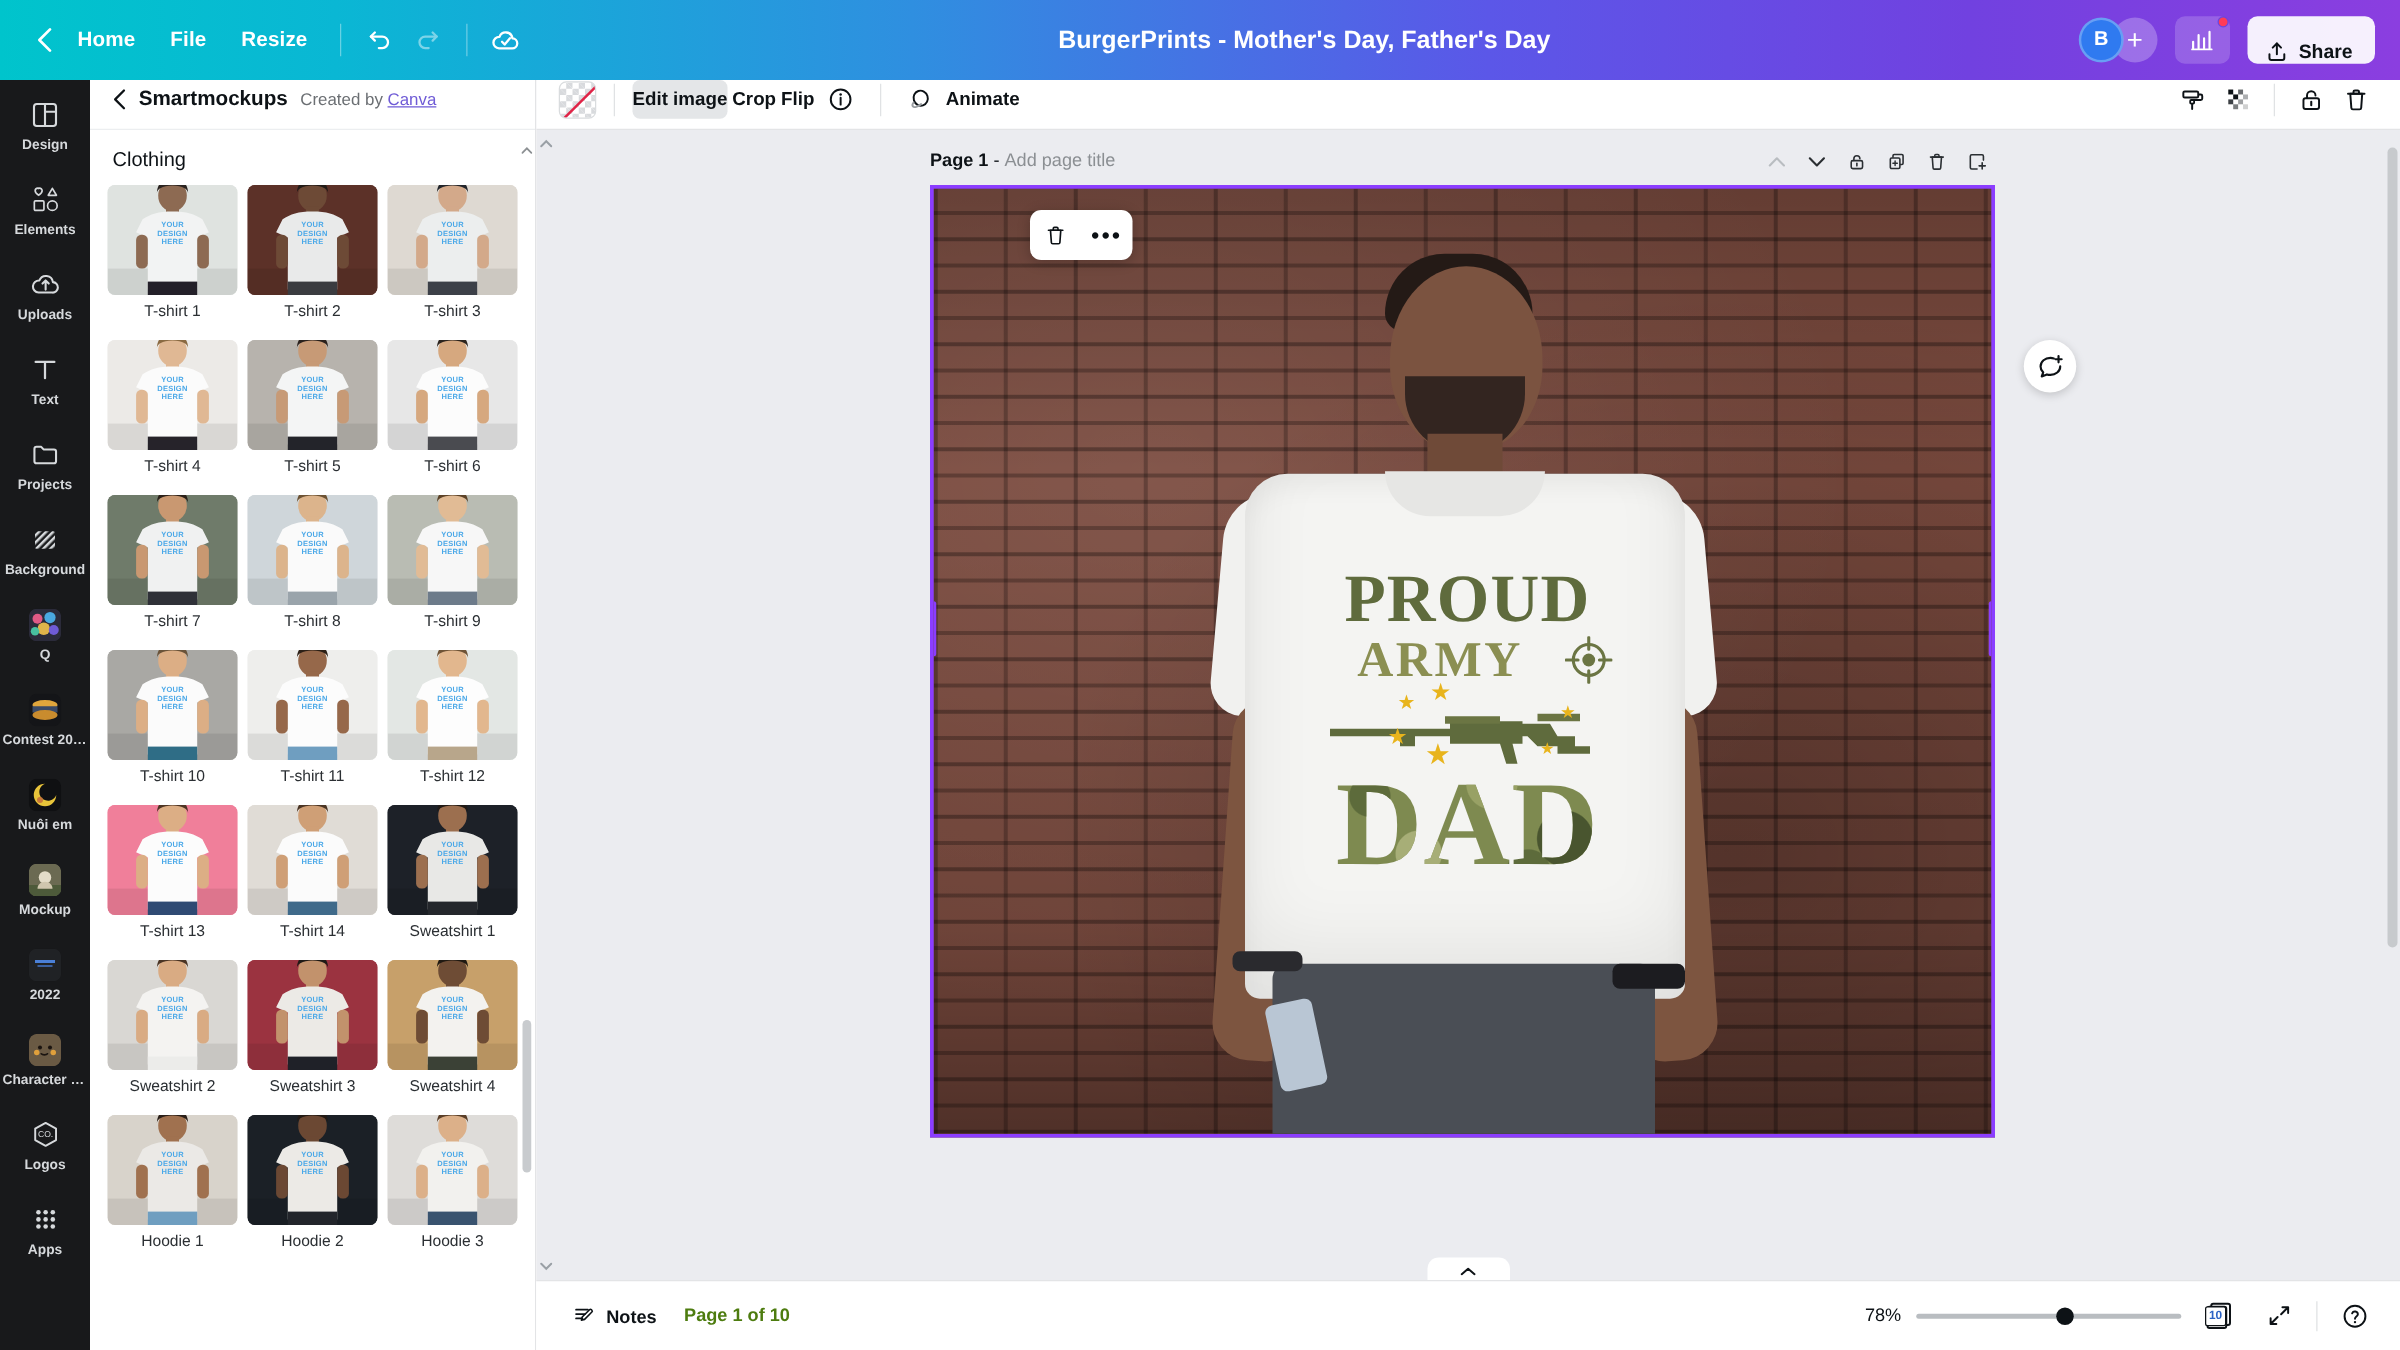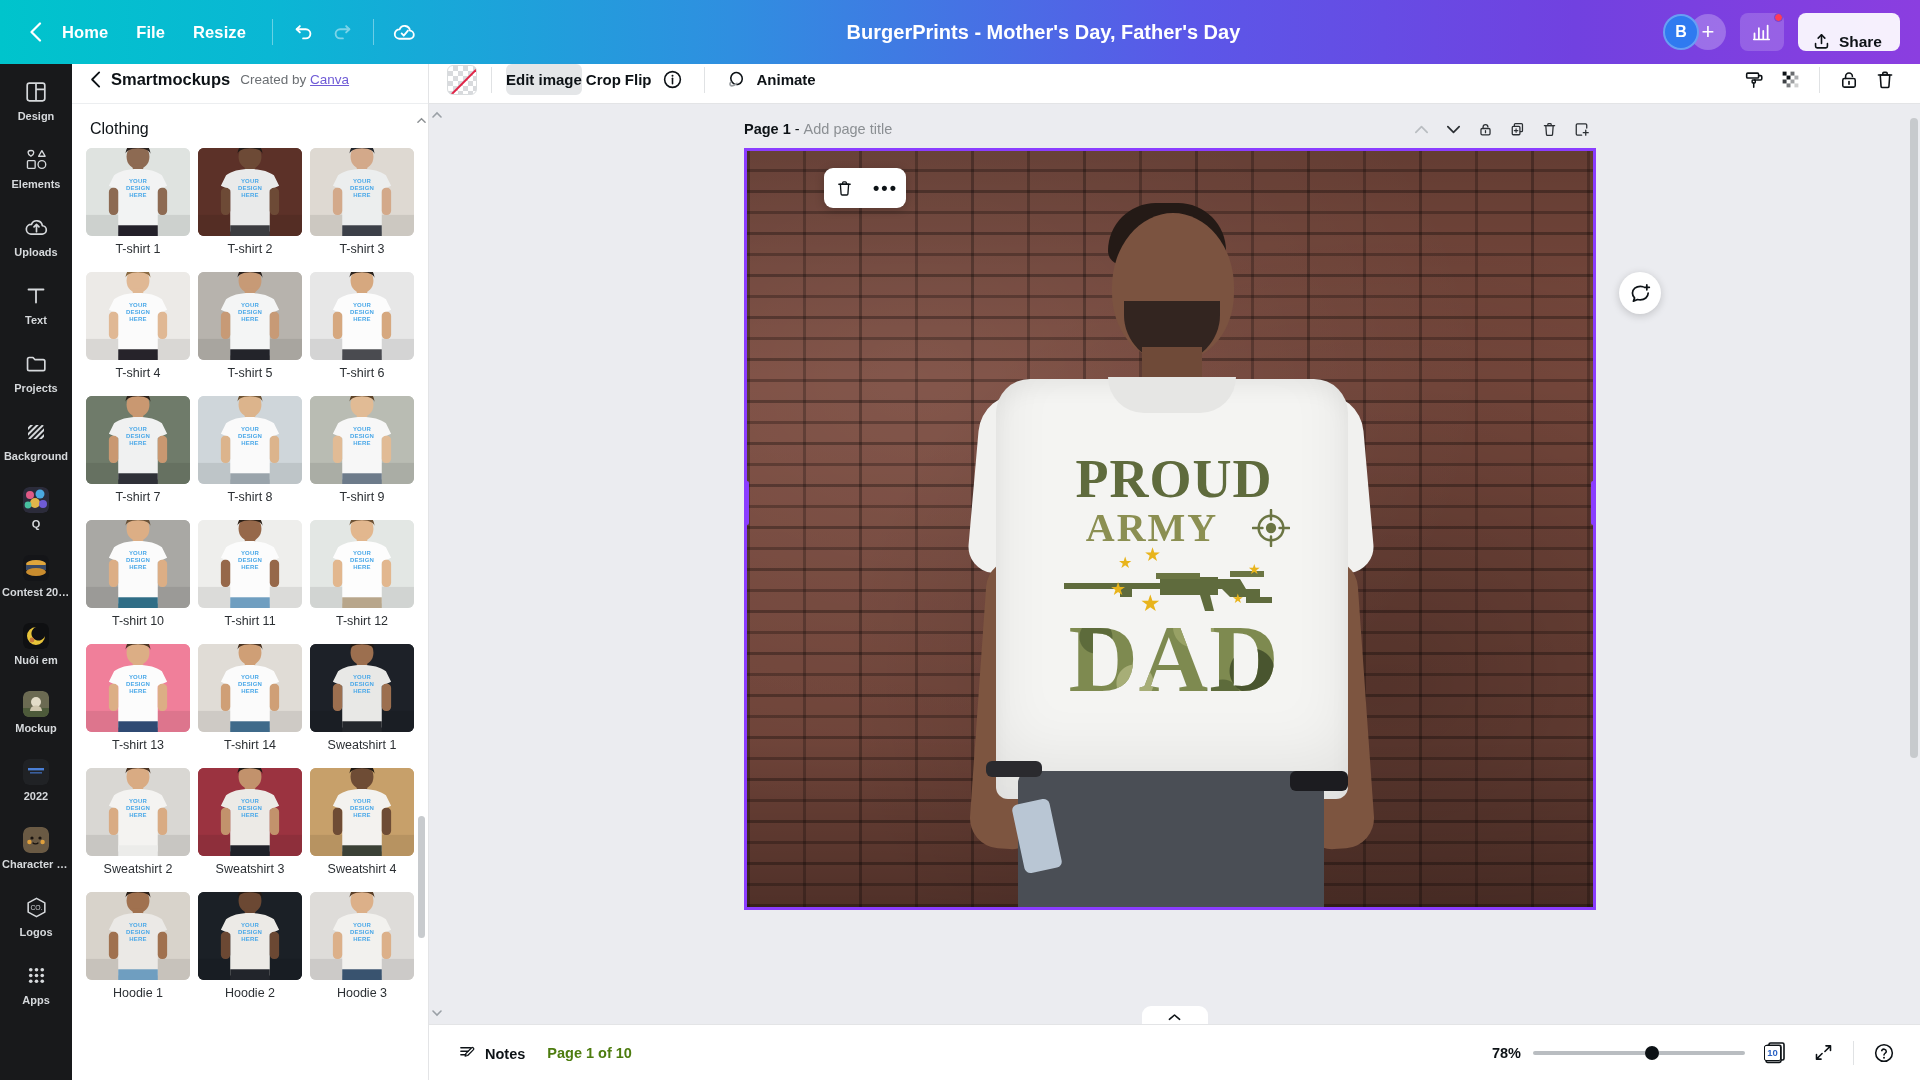--- a/index.html
+++ b/index.html
@@ -263,21 +263,21 @@
   .bottombar {
     position: absolute; left: 429px; bottom: 0; width: 1491px; height: 56px; background: #fff;
     border-top: 1px solid #e3e4e6; display: flex; align-items: center; padding: 0 18px; z-index: 35;
   }
   .bb-btn {
     display: flex; align-items: flex-end; gap: 8px; padding: 7px 11px; border-radius: 6px; cursor: pointer;
     font-size: 14.5px; font-weight: 700; color: #0d1216;
   }
   .bb-text { font-size: 14.5px; font-weight: 700; color: #4d7c0f; padding: 7px 11px; border-radius: 6px; cursor: pointer; white-space: nowrap; }
   .bb-right { margin-left: auto; display: flex; align-items: center; gap: 12px; }
-  .zoom-val { font-size: 14.5px; font-weight: 700; color: #0d1216; min-width: 42px; text-align: right; }
+  .zoom-val { font-size: 14.5px; font-weight: 400; color: #0d1216; min-width: 42px; text-align: right; }
   .slider { width: 212px; height: 18px; position: relative; cursor: pointer; }
   .slider .rail2 { position: absolute; top: 7px; left: 0; width: 212px; height: 4px; border-radius: 2px; background: #b9bdc1; }
   .slider .knob { position: absolute; top: 2px; left: 118px; width: 14px; height: 14px; border-radius: 50%; background: #0d1216; }
   .bb-ic { width: 36px; height: 34px; display: flex; align-items: center; justify-content: center; border-radius: 6px; cursor: pointer; color: #0d1216; }
   .pagecount-ic { position: relative; width: 26px; height: 24px; }
   .pagecount-num { position: absolute; left: 2px; top: 4px; width: 17px; height: 16px; border: 1.6px solid #0d1216;
     border-radius: 2px; font-size: 9.5px; font-weight: 700; display: flex; align-items: center; justify-content: center; background: #fff; color: #2b62c4; }
   .bb-sep { width: 1px; height: 24px; background: #e0e2e4; }
 
   svg { display: block; }

